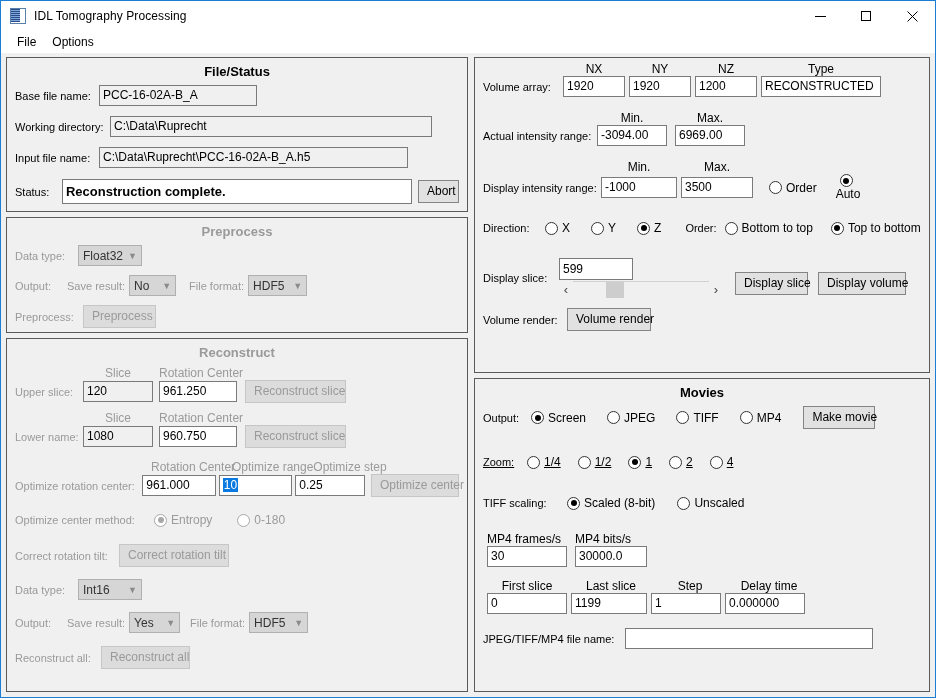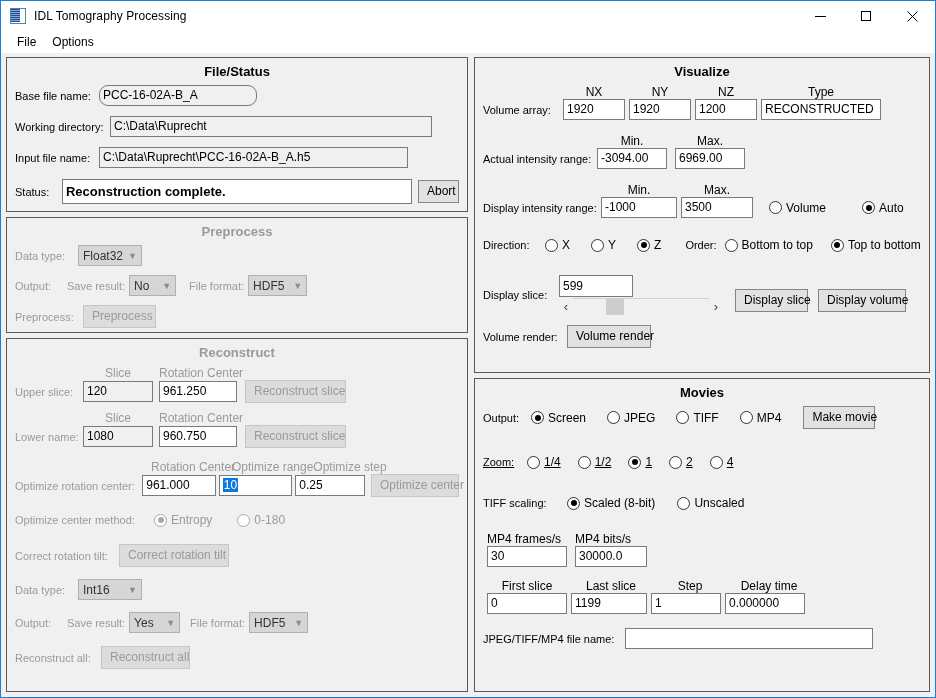--- a/index.html
+++ b/index.html
@@ -159,21 +159,21 @@
 
   <div class="content">
 
     <div class="col col-left">
 
       <div class="frame" style="height:155px;">
         <div class="frame-title">File/Status</div>
 
         <div class="row" style="margin-bottom:10px;">
           <div class="lbl" style="width:84px;">Base file name:</div>
-          <div class="tf" style="width:158px;border-radius:9px;">PCC-16-02A-B_A</div>
+          <div class="tf" style="width:158px;">PCC-16-02A-B_A</div>
         </div>
 
         <div class="row" style="margin-bottom:10px;">
           <div class="lbl" style="width:95px;">Working directory:</div>
           <div class="tf" style="width:322px;">C:\Data\Ruprecht</div>
         </div>
 
         <div class="row" style="margin-bottom:11px;">
           <div class="lbl" style="width:84px;">Input file name:</div>
           <div class="tf" style="width:309px;">C:\Data\Ruprecht\PCC-16-02A-B_A.h5</div>
@@ -300,21 +300,20 @@
         <div class="row">
           <div class="lbl dim" style="width:86px;">Reconstruct all:</div>
           <div class="btn disabled" style="width:89px;">Reconstruct all</div>
         </div>
       </div>
     </div>
 
     <div class="col col-right">
 
       <div class="frame" style="height:316px;">
-        <div class="frame-title">Visualize</div>
 
         <div class="row" style="margin-bottom:0;">
           <div style="width:80px;"></div>
           <div class="caplbl" style="width:62px;">NX</div>
           <div class="caplbl" style="width:62px;margin-left:4px;">NY</div>
           <div class="caplbl" style="width:62px;margin-left:4px;">NZ</div>
           <div class="caplbl" style="width:120px;margin-left:4px;">Type</div>
         </div>
         <div class="row" style="margin-bottom:14px;">
           <div class="lbl" style="width:80px;">Volume array:</div>
@@ -339,23 +338,23 @@
           <div style="width:118px;"></div>
           <div class="caplbl" style="width:76px;">Min.</div>
           <div class="caplbl" style="width:72px;margin-left:4px;">Max.</div>
         </div>
         <div class="row" style="margin-bottom:20px;">
           <div class="lbl" style="width:118px;">Display intensity range:</div>
           <div class="tf white" style="width:76px;">-1000</div>
           <div class="tf white" style="width:72px;margin-left:4px;">3500</div>
           <div class="radio" style="margin-left:16px;">
             <span class="dot"></span>
-            <span class="rlbl">Volume</span>
-          </div>
-          <div class="radio on" style="margin-left:36px;">
+            <span class="rlbl">Order</span>
+          </div>
+          <div class="radio on" style="margin-left:19px;flex-direction:column;">
             <span class="dot"></span>
             <span class="rlbl">Auto</span>
           </div>
         </div>
 
         <div class="row" style="margin-bottom:23px;">
           <div class="lbl" style="width:62px;">Direction:</div>
           <div class="radio">
             <span class="dot"></span>
             <span class="rlbl">X</span>

